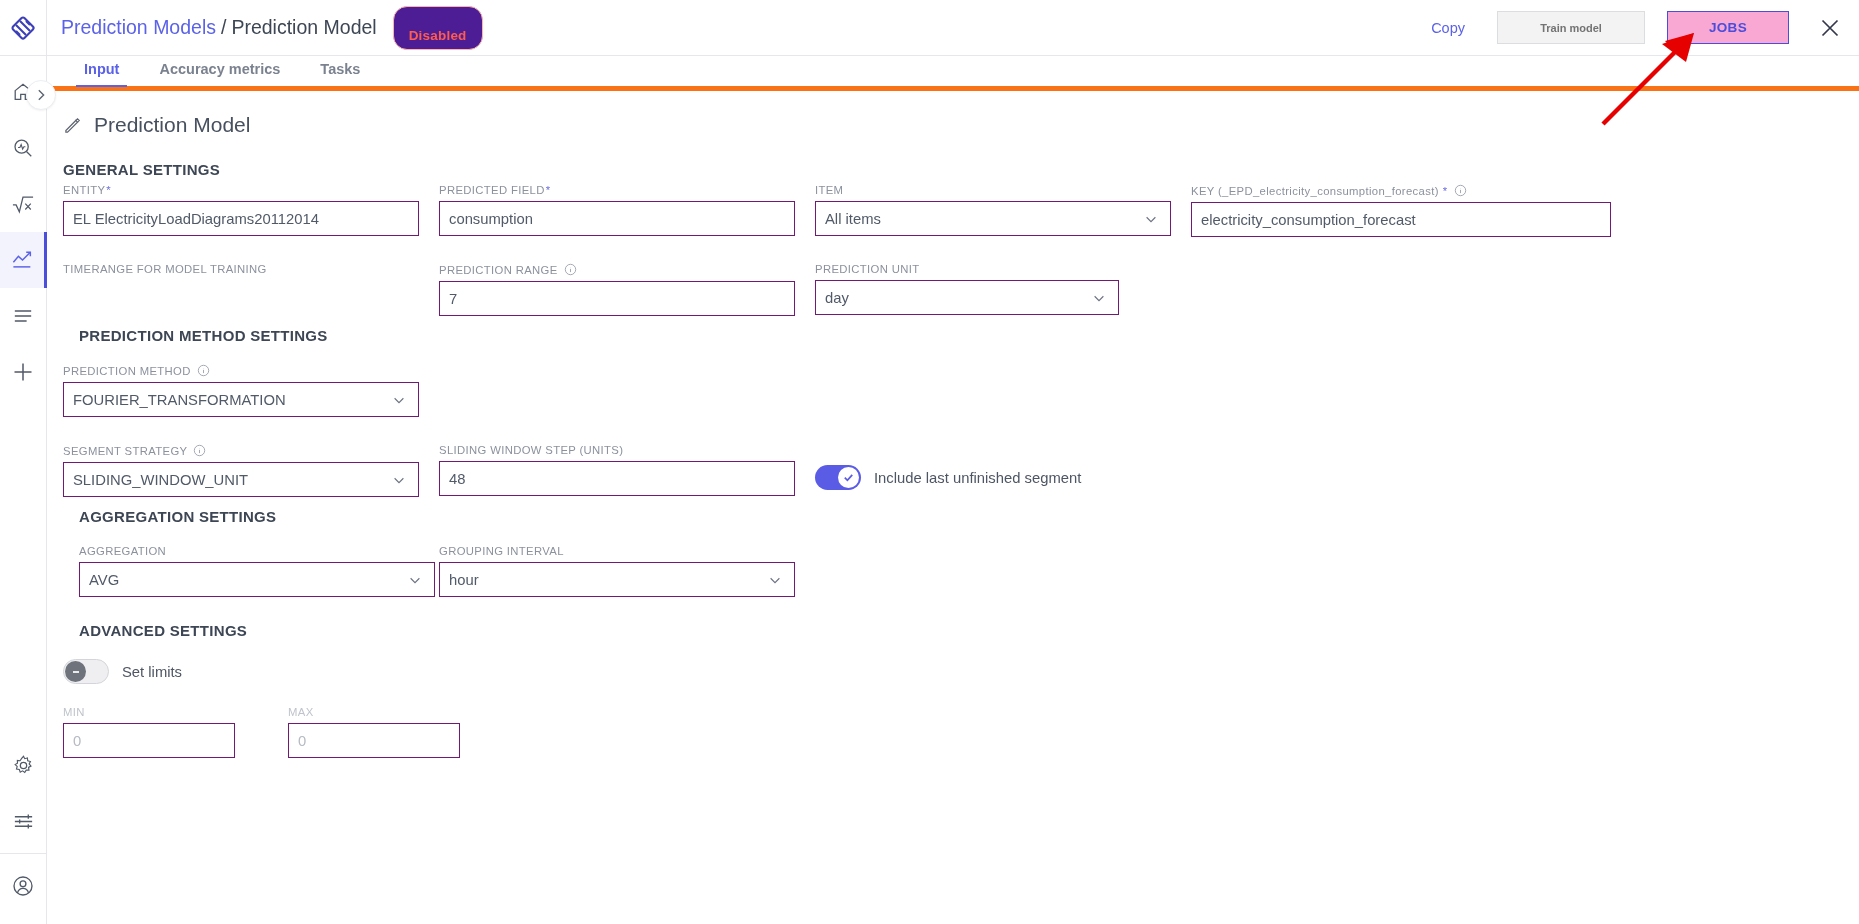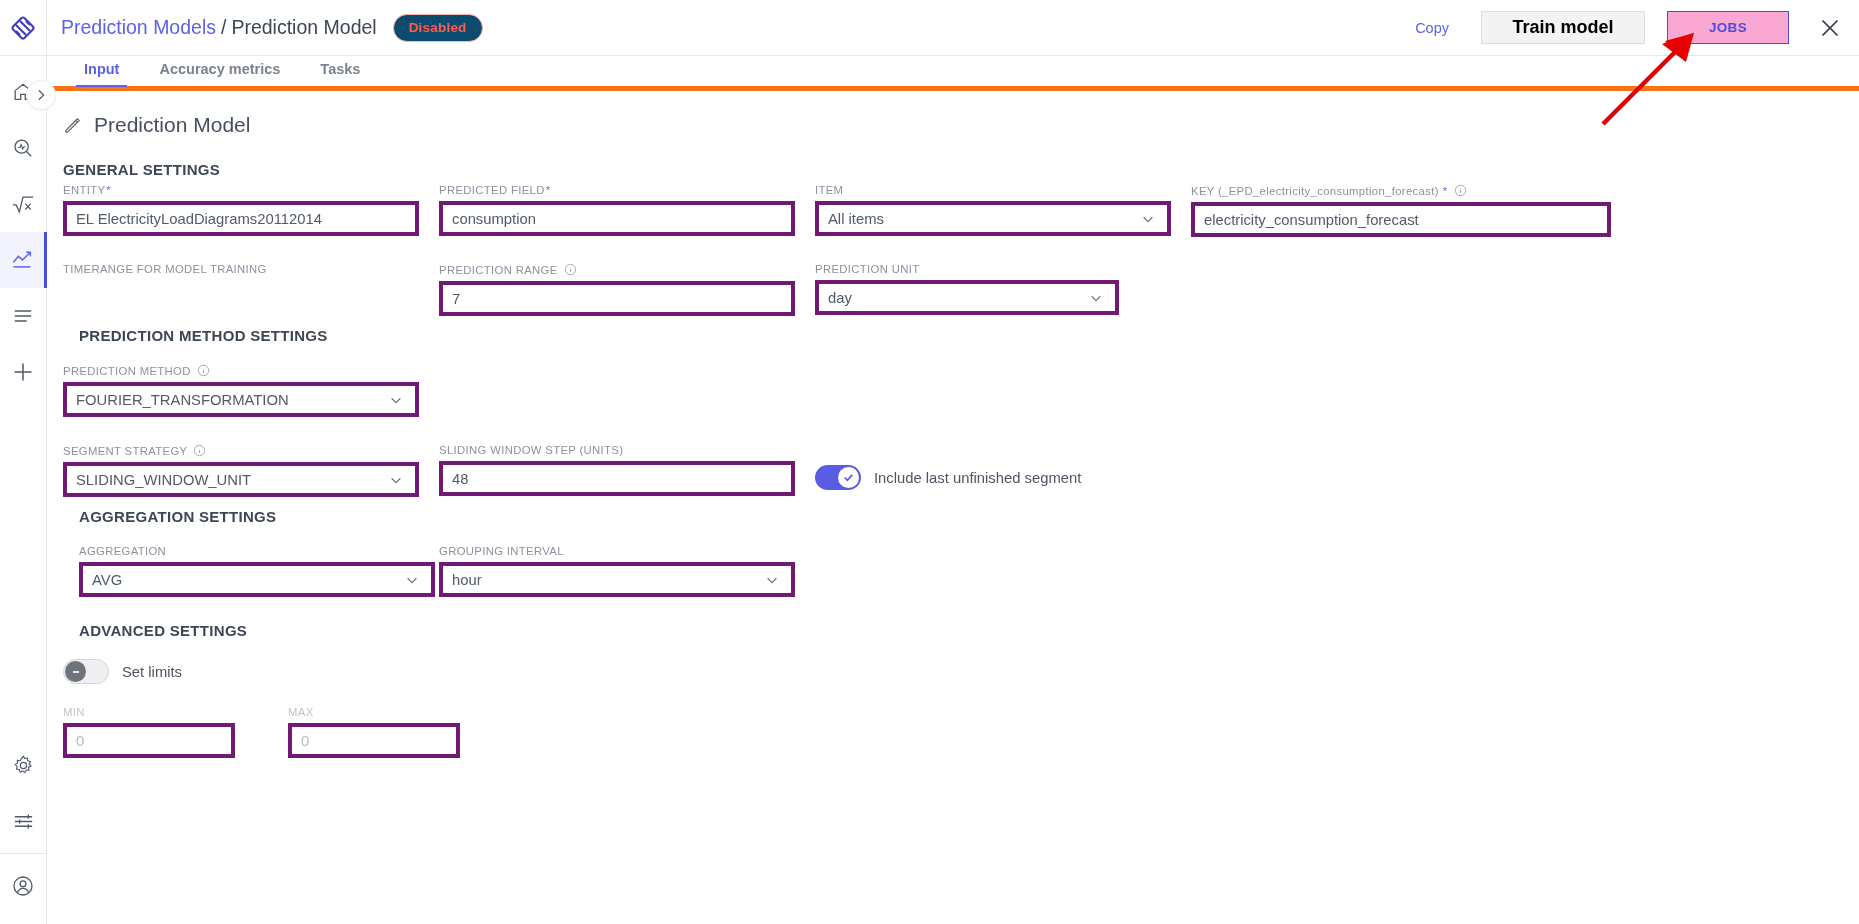--- a/index.html
+++ b/index.html
@@ -60,35 +60,35 @@
   }
   #breadcrumb {
     margin-left: 14px;
     font-size: 19.5px; color: #3d4654; display: flex; align-items: center;
   }
   #breadcrumb .crumb-link { color: #5b62e8; cursor: pointer; }
   #breadcrumb .crumb-sep { margin: 0 5px; color: #3d4654; }
   #breadcrumb .crumb-cur { color: #3d4654; }
   #status-badge {
     margin-left: 16px;
-    background: #0c4a6e; color: #ff5b4f;
+    background: #4c1d95; color: #ff5b4f;
     border: 1px solid #ffb3ac;
     border-radius: 14px;
     font-size: 13.5px; font-weight: bold;
-    padding: 5px 15px 6px 15px;
+    padding: 21px 15px 6px 15px;
     letter-spacing: .2px;
   }
   .hdr-right { margin-left: auto; display: flex; align-items: center; padding-right: 18px; }
   #copy-button {
     color: #5b62e8; font-size: 14.5px; cursor: pointer; margin-right: 32px;
   }
   #train-model-button {
-    width: 164px; height: 33px;
+    width: 148px; height: 33px;
     background: #f3f3f4; border: 1px solid #dcdde0;
-    color: #000000; font-size: 18px; font-weight: bold;
+    color: #737373; font-size: 11px; font-weight: bold;
     display: flex; align-items: center; justify-content: center;
     cursor: pointer;
   }
   #jobs-button {
     width: 122px; height: 33px; margin-left: 22px;
     background: #f9a8d4; border: 1.5px solid #4b4ddb;
     color: #4b4ddb; font-size: 13.5px; font-weight: bold;
     display: flex; align-items: center; justify-content: center;
     cursor: pointer; letter-spacing: .3px;
   }
@@ -132,21 +132,21 @@
     font-size: 15px; font-weight: bold; color: #3d4654;
     letter-spacing: .3px; margin-left: 16px;
   }
   .field-label {
     font-size: 11.3px; color: #8b919d; letter-spacing: .35px;
     margin-bottom: 5px; display: flex; align-items: center;
   }
   .field-label .req { color: #6d6fe0; margin-left: 1px; }
   .field-label .info { margin-left: 6px; display: inline-flex; }
   .input-box {
-    height: 35px; border: 4px solid #701a75; background: #fff;
+    height: 35px; border: 1px solid #701a75; background: #fff;
     display: flex; align-items: center; padding: 0 10px 0 9px;
     font-size: 14.8px; color: #515a68;
   }
   .input-box.select { justify-content: space-between; }
   .input-box .chev { margin-right: 2px; display: flex; }
   .input-box .ph { color: #b6bac2; }
 
   
   .toggle-row { display: flex; align-items: center; }
   .toggle {

